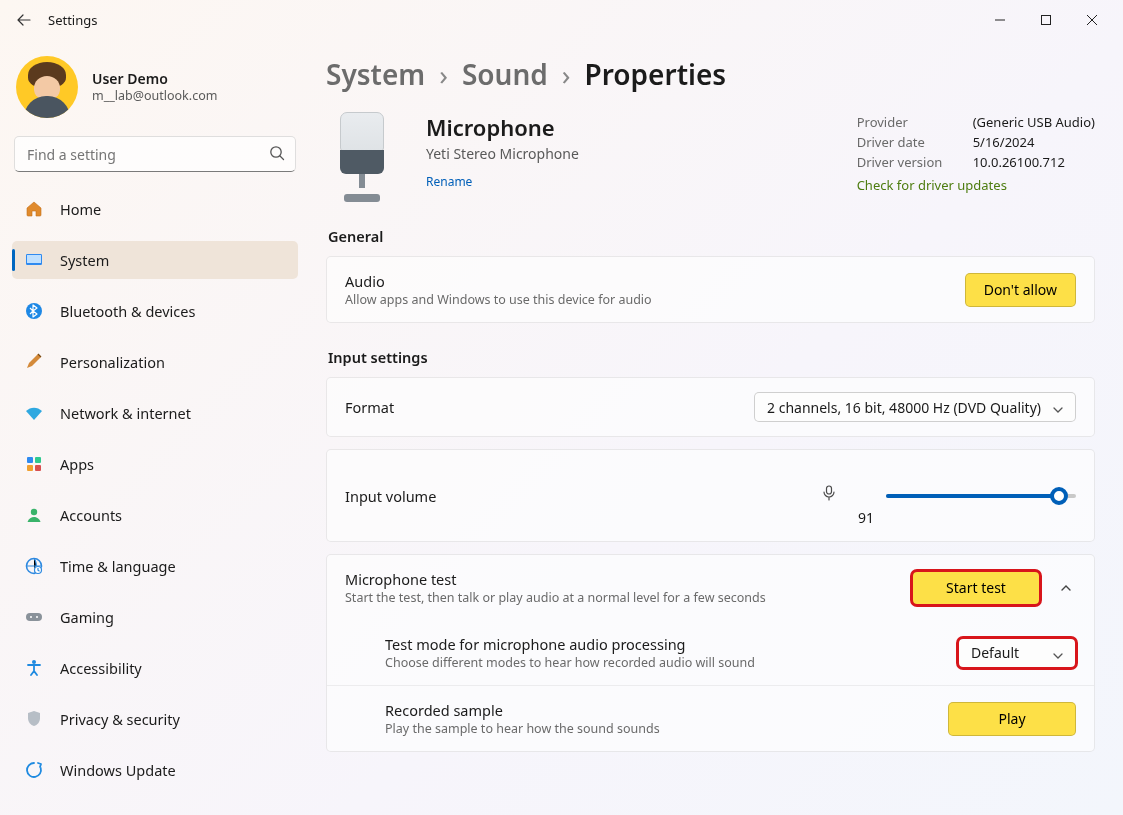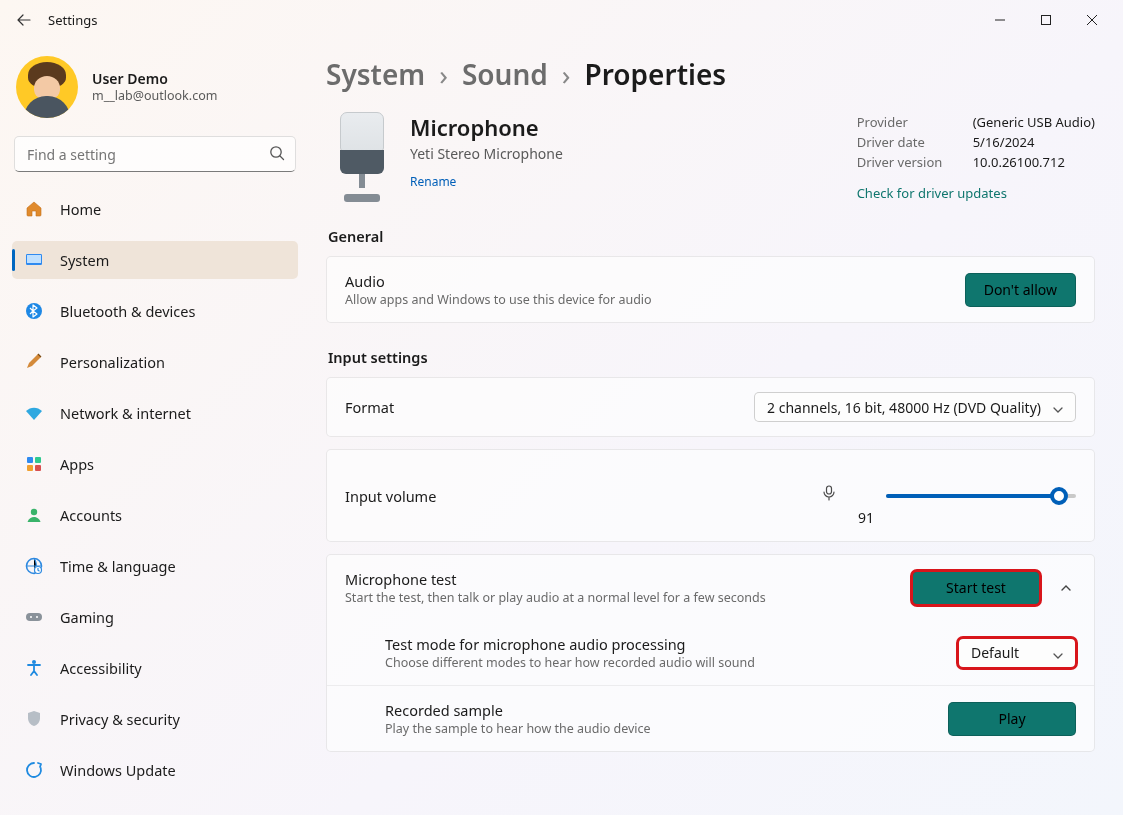--- a/index.html
+++ b/index.html
@@ -35,44 +35,44 @@
   .nav-item.active { background: #efe4d9; }
   .nav-item.active::before { content:""; position:absolute; left:0; top:8px; bottom:8px; width:3px; background:#0067c0; border-radius: 3px; }
 
   
   .main { flex: 1; padding: 16px 28px 0 16px; overflow-y: auto; }
   .breadcrumb { display: flex; align-items: center; gap: 14px; font-size: 28px; line-height: 36px; margin-bottom: 20px; }
   .breadcrumb .crumb { color: #6c6c6c; font-weight: 600; }
   .breadcrumb .sep { color: #888; }
   .breadcrumb .current { color: #1b1b1b; font-weight: 600; }
 
-  .device-head { display: flex; align-items: flex-start; gap: 12px; margin-bottom: 24px; }
+  .device-head { display: flex; align-items: flex-start; gap: 28px; margin-bottom: 24px; }
   .mic-ill { width: 72px; height: 90px; position: relative; }
   .mic-grill { position:absolute; top:0; left:14px; width:44px; height:40px; border-radius:7px 7px 4px 4px; background:linear-gradient(#e9ecef,#dfe3e6); border:1px solid #c6cacd; }
   .mic-body { position:absolute; top:38px; left:14px; width:44px; height:24px; border-radius:0 0 6px 6px; background:#4f5a64; }
   .mic-stem { position:absolute; top:62px; left:33px; width:6px; height:14px; background:#848c94; }
   .mic-base { position:absolute; bottom:0; left:18px; width:36px; height:8px; background:#848c94; border-radius:3px; }
   .device-info h1 { margin: 0 0 2px 0; font-size: 22px; font-weight: 600; }
   .device-sub { font-size: 14px; color: #595959; margin-bottom: 6px; }
   .rename { font-size: 12px; color: #005fb8; }
 
   .driver { margin-left: auto; font-size: 13px; }
   .driver-row { display: flex; gap: 22px; line-height: 20px; }
   .driver-row .lbl { width: 94px; color: #6a6a6a; }
-  .driver-link { color:#0f766e; margin-top: 12px; display:inline-block; }
+  .driver-link { color:#4d7c0f; margin-top: 4px; display:inline-block; }
 
   .section-title { font-size: 14.5px; font-weight: 600; margin: 4px 0 10px 2px; }
   .card { border: 1px solid rgba(0,0,0,0.08); background: rgba(255,255,255,0.55); border-radius: 5px; }
   .card-row { display: flex; align-items: center; padding: 14px 18px; gap: 16px; }
   .card-row + .card-row { border-top: 1px solid rgba(0,0,0,0.06); }
   .row-title { font-size: 14.5px; }
   .row-sub { font-size: 12.5px; color: #6a6a6a; }
   .grow { flex: 1; }
 
-  .btn { height: 34px; padding: 0 18px; border: 1px solid rgba(0,0,0,0.18); background: #0f766e; border-radius: 5px; font-size: 14px; display: inline-flex; align-items: center; justify-content: center; }
+  .btn { height: 34px; padding: 0 18px; border: 1px solid rgba(0,0,0,0.18); background: #fde047; border-radius: 5px; font-size: 14px; display: inline-flex; align-items: center; justify-content: center; }
   .select { height: 30px; min-width: 280px; padding: 0 34px 0 12px; border: 1px solid rgba(0,0,0,0.18); background: #fdfdfd; border-radius: 5px; font-size: 14px; display: inline-flex; align-items: center; position: relative; }
   .select .chev { position: absolute; right: 10px; top: 9px; color:#555; }
   .select.small { min-width: 118px; }
 
   .highlight { outline: 3px solid #d8151b; outline-offset: -1px; border-radius:5px; }
 
   .slider-wrap { display:flex; align-items:center; gap:12px; }
   .vol-val { font-size: 14px; min-width: 24px; text-align: right; margin-top: 44px; }
   .slider { width: 190px; height: 4px; background: #c9c9c9; border-radius: 2px; position: relative; }
   .slider .fill { position:absolute; left:0; top:0; bottom:0; background:#005fb8; border-radius:2px; width:91%; }
@@ -357,21 +357,21 @@
           <div class="select small highlight">
             <span>Default</span>
             <span class="chev"><svg width="14" height="14" viewBox="0 0 14 14">
                   <path d="m3 5 4 4 4-4" stroke="#555" stroke-width="1.3" fill="none" stroke-linecap="round"></path>
                 </svg></span>
           </div>
         </div>
         <div class="card-row">
           <div class="grow">
             <div class="row-title">Recorded sample</div>
-            <div class="row-sub">Play the sample to hear how the audio device</div>
+            <div class="row-sub">Play the sample to hear how the sound sounds</div>
           </div>
           <button class="btn" style="min-width:128px">Play</button>
         </div>
       </div>
     </div>
 
   </div>
 </div>
 
 </body></html>

